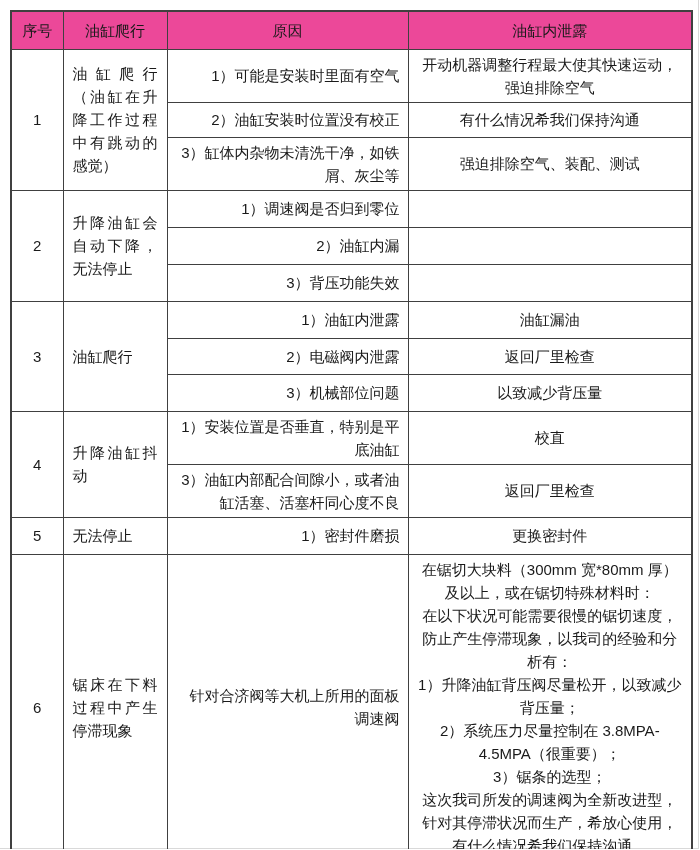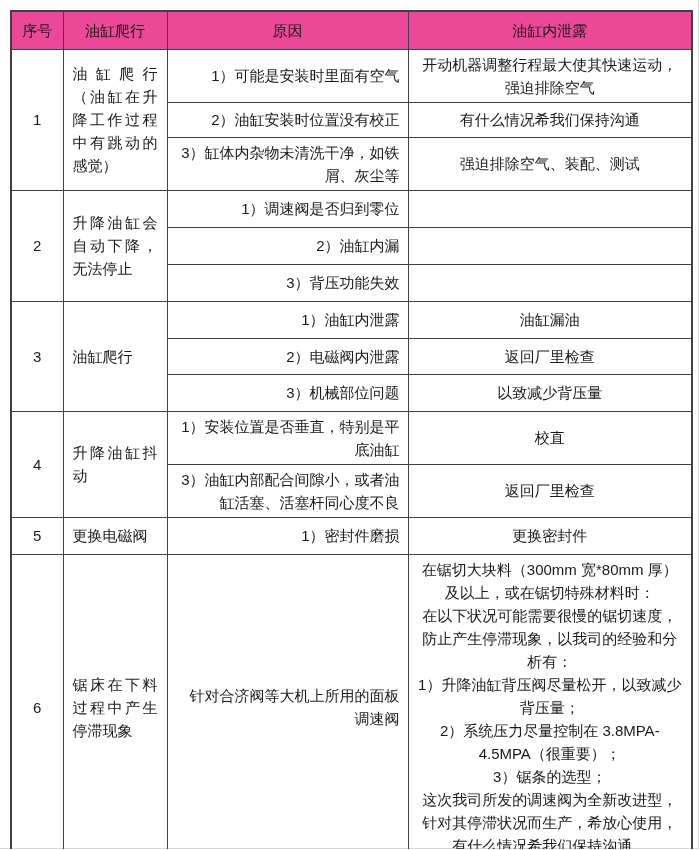--- a/index.html
+++ b/index.html
@@ -125,21 +125,21 @@
         <td class="cause">1）安装位置是否垂直，特别是平底油缸</td>
         <td class="sol">校直</td>
       </tr>
       <tr class="h48">
         <td class="cause">3）油缸内部配合间隙小，或者油缸活塞、活塞杆同心度不良</td>
         <td class="sol">返回厂里检查</td>
       </tr>
 
       <tr class="h37">
         <td class="no">5</td>
-        <td class="fault">更换电磁阀</td>
+        <td class="fault">无法停止</td>
         <td class="cause">1）密封件磨损</td>
         <td class="sol">更换密封件</td>
       </tr>
 
       <tr class="h300">
         <td class="no">6</td>
         <td class="fault">锯床在下料过程中产生停滞现象</td>
         <td class="cause">针对合济阀等大机上所用的面板调速阀</td>
         <td class="sol">在锯切大块料（300mm 宽*80mm 厚）及以上，或在锯切特殊材料时：
 在以下状况可能需要很慢的锯切速度，防止产生停滞现象，以我司的经验和分析有：

